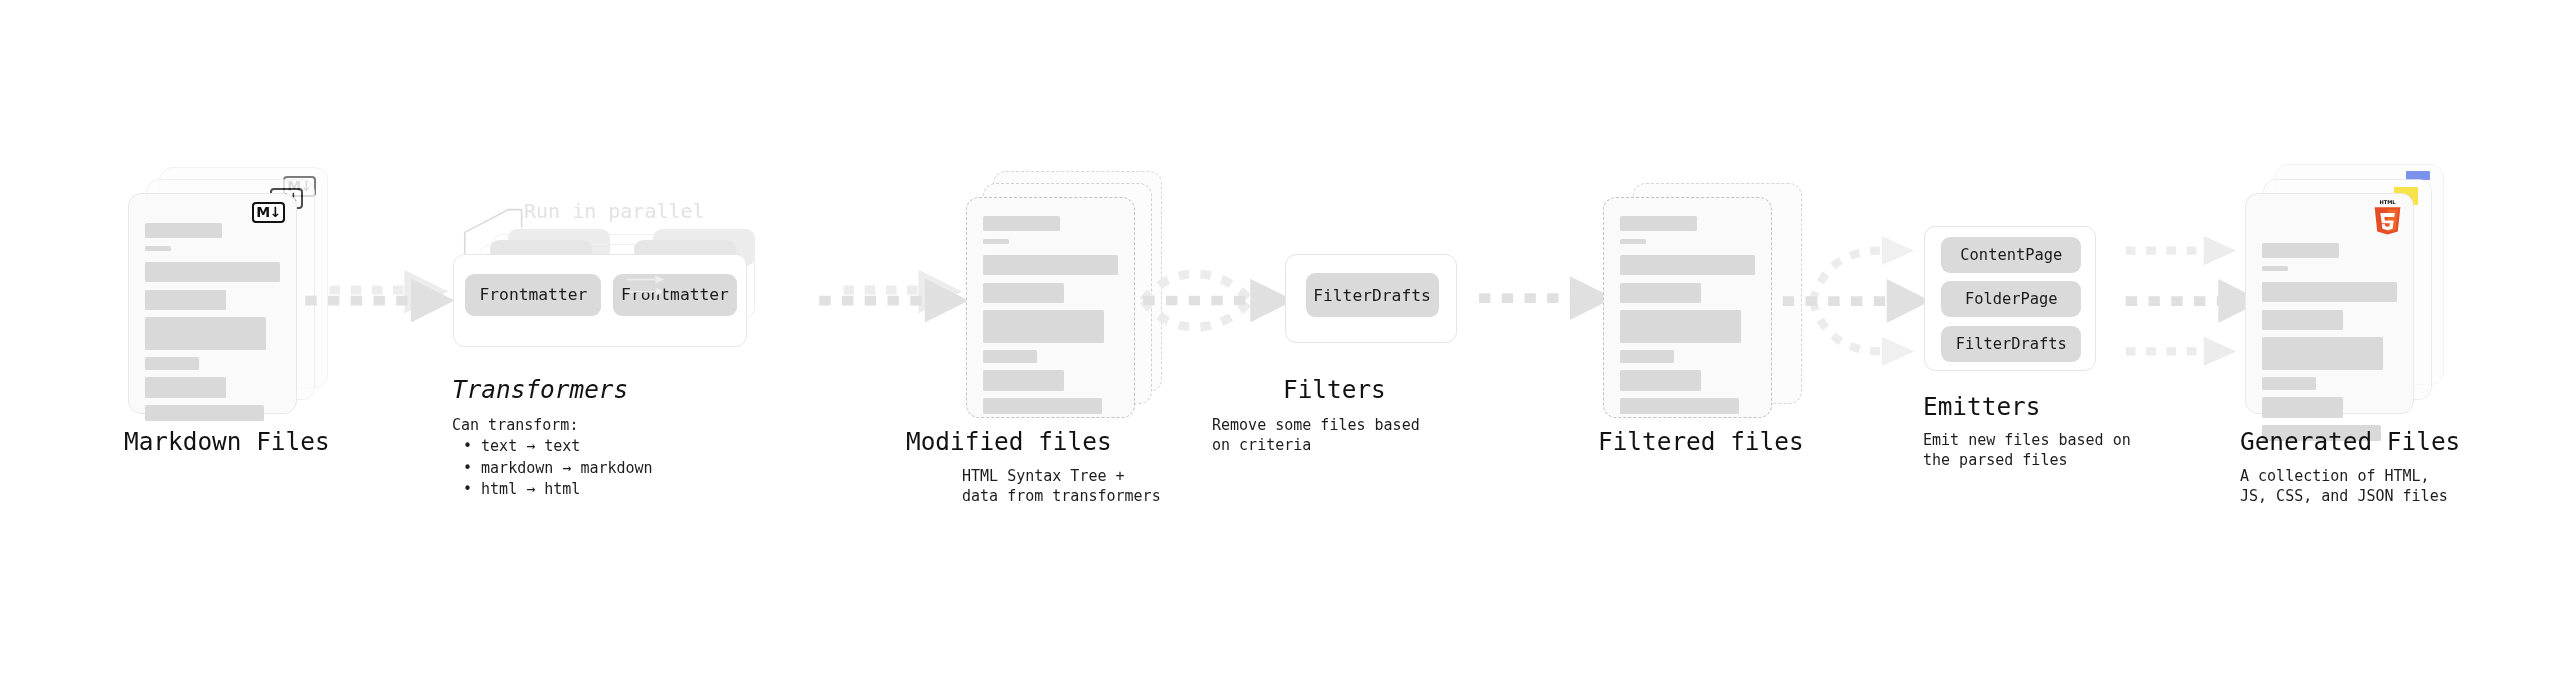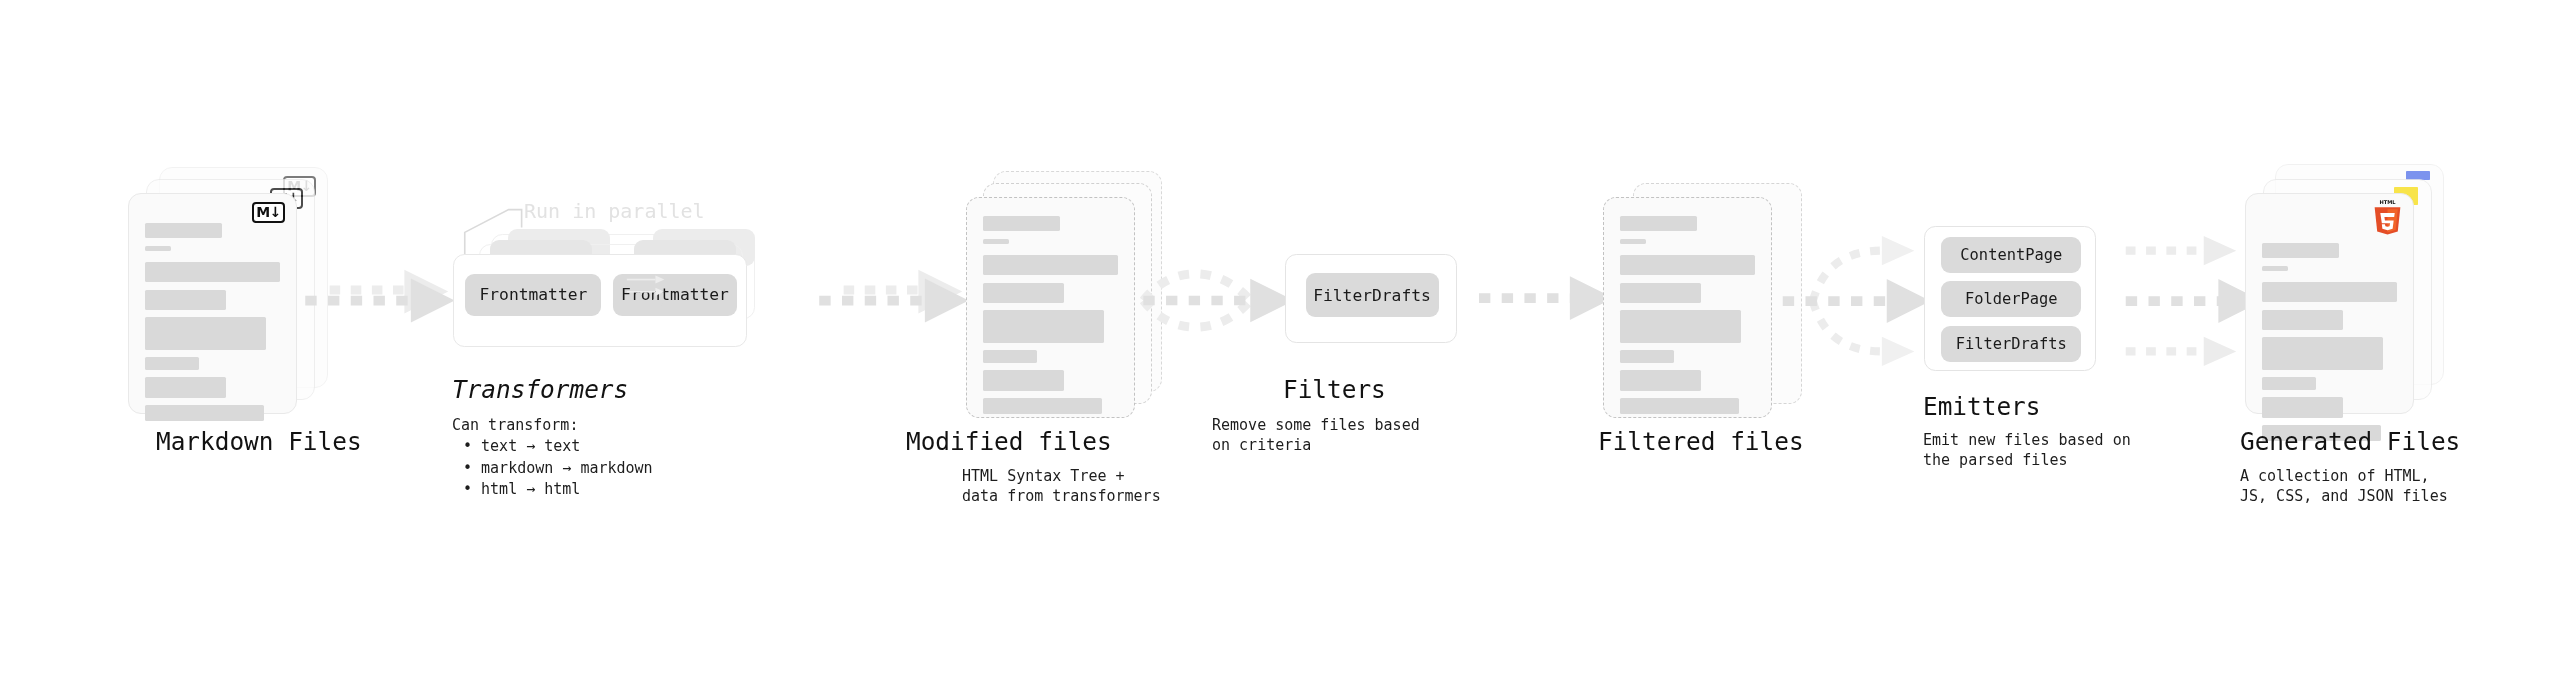--- a/index.html
+++ b/index.html
@@ -111,21 +111,21 @@
         <div class="bar h-t"></div>
           <div class="bar h-s"></div>
         <div class="bar h-a"></div>
           <div class="bar h-b"></div>
         <div class="bar h-c"></div>
           <div class="bar h-d"></div>
         <div class="bar h-e"></div>
           <div class="bar h-f"></div>
       </div>
     </div>
-    <div class="title" style="left:124px; top:427px;margin-left:32px;">Markdown Files</div>
+    <div class="title" style="left:124px; top:427px;">Markdown Files</div>
   </div>
 
   <svg class="abs" style="left:305px; top:268px;" width="163" height="65" viewBox="0 0 200 80">
     <g fill="#e4e4e4">
         <rect x="120" y="2" width="54" height="54" transform="translate(0,0)" opacity="0"></rect>
       </g>
     <polygon points="122,2 176,29 122,56" fill="#ececec"></polygon>
     <g stroke="#ececec" stroke-width="11" stroke-dasharray="13 13">
         <line x1="30" y1="27" x2="128" y2="27"></line>
       </g>

